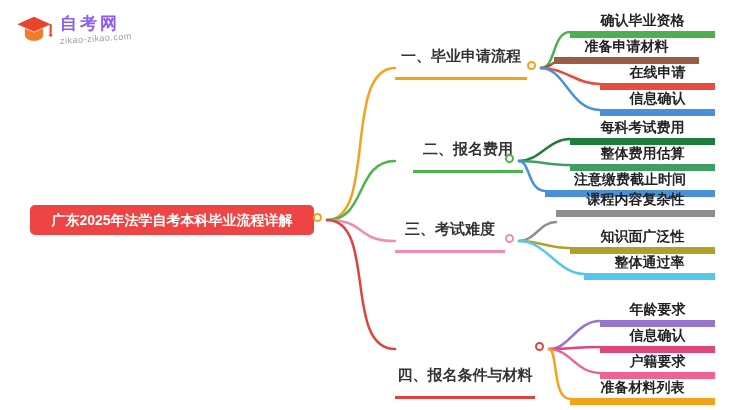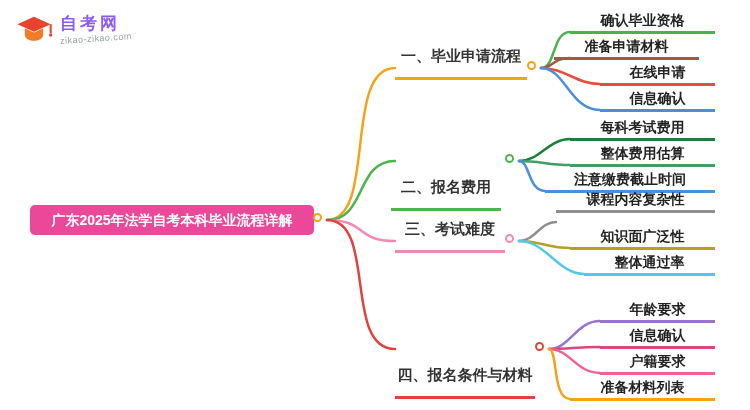--- a/index.html
+++ b/index.html
@@ -21,21 +21,21 @@
     position:absolute; width:9px; height:9px; border-radius:50%;
     border:2px solid #999; background:#fff; z-index:2;
   }
   .branch-node {
     position:absolute; font-size:15px; font-weight:bold; color:#333;
     text-align:center; padding-bottom:12px; border-bottom:3px solid #999;
     white-space:nowrap; z-index:2; line-height:19px;
   }
   .leaf-node {
     position:absolute; font-size:14px; font-weight:bold; color:#222;
-    text-align:center; padding-bottom:2px; border-bottom:3px solid #1d4ed8;
+    text-align:center; padding-bottom:2px; border-bottom:7px solid #1d4ed8;
     white-space:nowrap; z-index:2; line-height:17px;
   }
 </style>
 </head>
 <body>
 
 <div class="canvas">
 
   <svg class="edges" width="750" height="410" viewBox="0 0 750 410">
     <path d="M327 220 C377 220 343 68 395 68" style="stroke: rgb(245, 162, 27);"></path>
@@ -68,27 +68,27 @@
       <path d="M13 22 v8 c0 4 5 7 11 7 s11 -3 11 -7 v-8 l-11 5 z" fill="#f07b28"></path>
       <line x1="44" y1="17" x2="44" y2="28" stroke="#e8432e" stroke-width="2.5"></line>
       <circle cx="44" cy="30" r="2" fill="#e8432e"></circle>
     </svg>
     <div class="logo-text">
       <div class="logo-title">自考网</div>
       <div class="logo-domain">zikao-zikao.com</div>
     </div>
   </div>
 
-  <div class="root-node" style="background-color: #ec4899;">广东2025年法学自考本科毕业流程详解</div>
+  <div class="root-node" style="background-color: #ef4444;">广东2025年法学自考本科毕业流程详解</div>
   <span class="circle" style="left: 313px; top: 213px; border-color: rgb(245, 162, 27);"></span>
 
   <div class="branch-node" style="left: 395px; top: 46px; width: 132px; border-bottom-color: rgb(245, 162, 27);">一、毕业申请流程</div>
   <span class="circle" style="left: 527px; top: 61px; border-color: rgb(245, 162, 27);"></span>
 
-  <div class="branch-node" style="left: 391px; top: 139px; width: 110px; border-bottom-color: rgb(77, 179, 77); margin-top: 38px;">二、报名费用</div>
+  <div class="branch-node" style="left: 413px; top: 139px; width: 110px; border-bottom-color: rgb(77, 179, 77);">二、报名费用</div>
   <span class="circle" style="left: 505px; top: 154px; border-color: rgb(77, 179, 77);"></span>
 
   <div class="branch-node" style="left: 395px; top: 219px; width: 110px; border-bottom-color: rgb(240, 139, 180);">三、考试难度</div>
   <span class="circle" style="left: 505px; top: 234px; border-color: rgb(240, 139, 180);"></span>
 
   <div class="branch-node" style="left: 395px; top: 327px; width: 140px; border-bottom-color: rgb(224, 67, 61); margin-top: 38px;">四、报名条件与材料</div>
   <span class="circle" style="left: 535px; top: 342px; border-color: rgb(224, 67, 61);"></span>
 
   <div class="leaf-node" style="left: 570px; top: 12px; width: 145px; border-bottom-color: rgb(76, 175, 80);">确认毕业资格</div>
   <div class="leaf-node" style="left: 554px; top: 38px; width: 145px; border-bottom-color: rgb(155, 91, 69);">准备申请材料</div>

